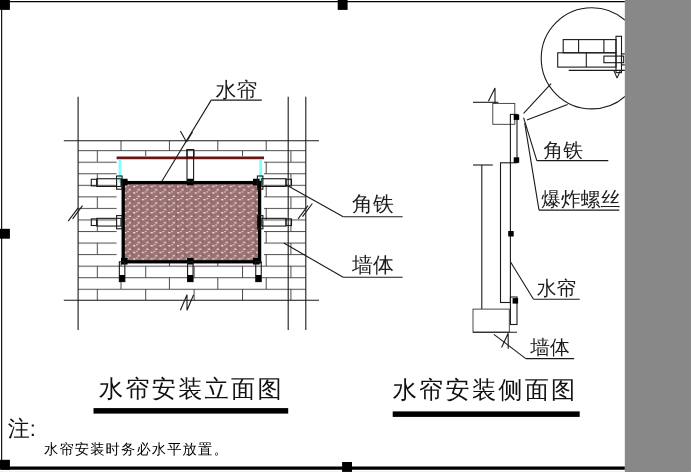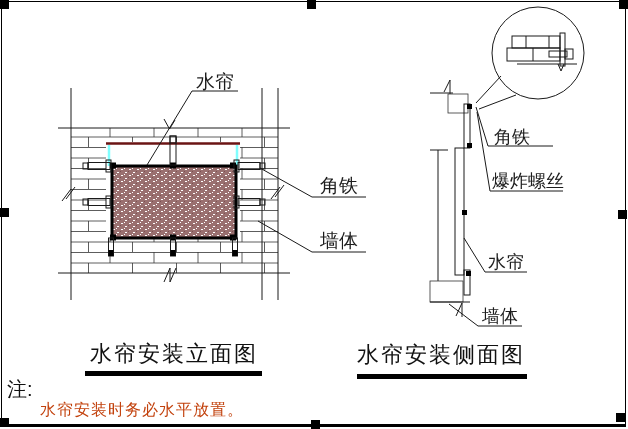--- a/index.html
+++ b/index.html
@@ -1,36 +1,36 @@
 <!DOCTYPE html>
 <html style="--line: #1a1a1a; --curtain-fill: #9a7070; --curtain-border: #000000; --top-rail-red: #6b1414; --side-rail-cyan: #80ffff; --handle: #000000;"><head>
 <meta charset="utf-8">
 <style>
   :root{
     --line:#1a1a1a; --curtain-fill:#9a7070; --curtain-border:#000000;
     --top-rail-red:#6b1414; --side-rail-cyan:#80ffff; --handle:#000000;
   }
   html,body{margin:0;padding:0;background:#888;}
   .stage{
-    position:relative;width:628px;height:429px;background:#fff;overflow:hidden;
+    position:relative;width:568px;height:429px;background:#fff;overflow:hidden;
     font-family:Liberation Sans, sans-serif;
   }
   .frame{
     position:absolute;top:1px;left:1px;width:623px;height:422px;
     border:1px solid #000;border-bottom:3px solid #000;pointer-events:none;
   }
   .handle{position:absolute;width:9px;height:9px;background:var(--handle);}
   svg{position:absolute;top:0;left:0;}
   .ln{stroke:var(--line);stroke-width:1;fill:none;}
   .thin{stroke:#333;stroke-width:0.8;fill:none;}
   .lbl{font-size:19px;fill:#1c1c1c;}
   .lbl-s{font-size:18px;fill:#1c1c1c;}
   .cap{font-size:22px;fill:#111;letter-spacing:2px;}
   .note-prefix{position:absolute;left:7px;top:376px;font-size:20px;color:#111;}
-  .note-body{position:absolute;left:40px;top:400px;font-size:16px;color:#c2410c;letter-spacing:1px;}
+  .note-body{position:absolute;left:40px;top:400px;font-size:13px;color:#000000;letter-spacing:1px;}
 </style>
 </head>
 <body>
 
 <div class="stage">
 
   <svg width="628" height="429" viewBox="0 0 628 429">
     <defs>
       <pattern id="brick" width="44" height="21" patternUnits="userSpaceOnUse">
         <path d="M0 0.5 H44 M0 11 H44 M22 0 V11 M0.5 11 V21" class="thin"></path>

